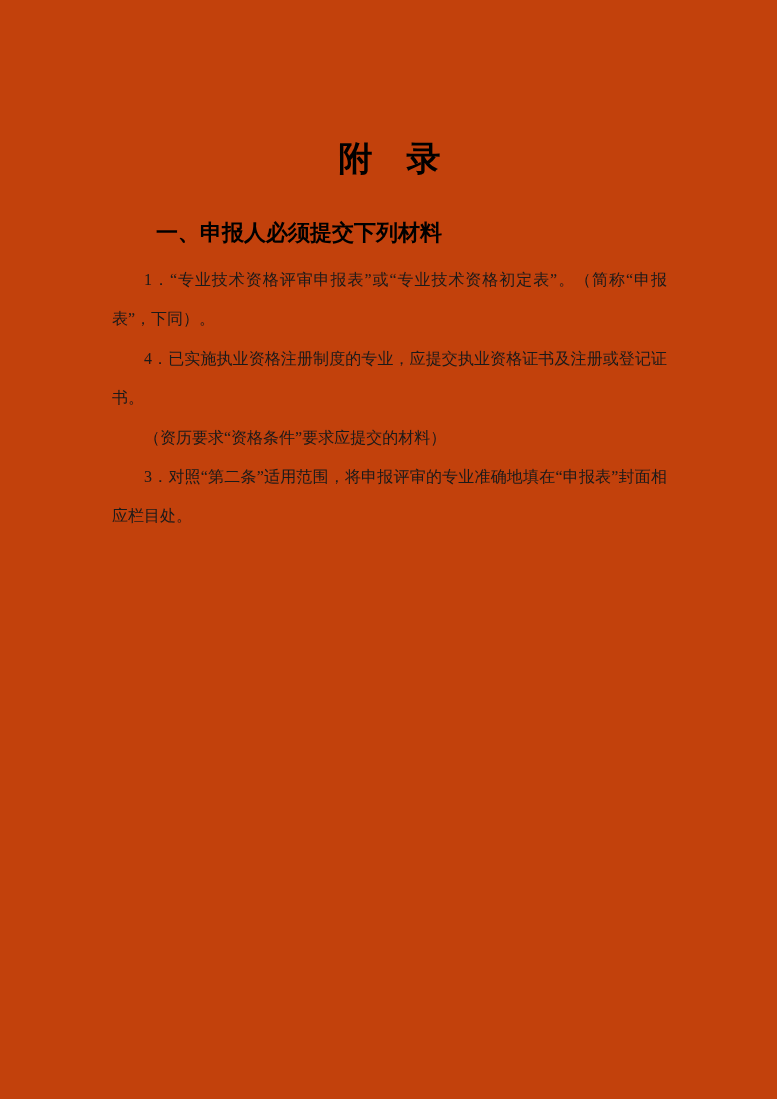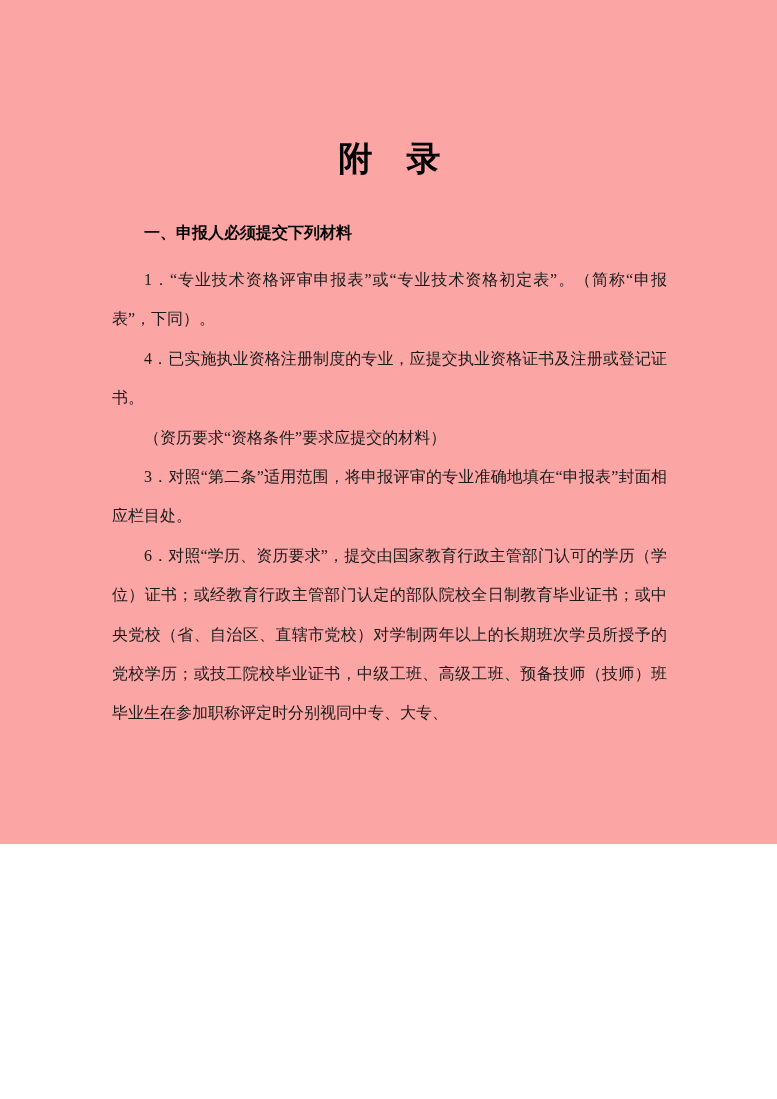--- a/index.html
+++ b/index.html
@@ -8,41 +8,41 @@
     background: #ffffff;
   }
   body {
     width: 777px;
     height: 1099px;
     overflow: hidden;
   }
   .page {
     box-sizing: border-box;
     width: 777px;
-    height: 844px;
+    height: 1099px;
     padding: 0 110px 5px 112px;
-    background: #fca5a5;
+    background: #c2410c;
     color: #1a1a1a;
   }
   .doc-title {
     margin: 0;
     padding-top: 140px;
     text-align: center;
     font-family: "Liberation Serif", "DejaVu Serif", serif;
     font-weight: bold;
     font-size: 34px;
     line-height: 38px;
     color: #000000;
     white-space: pre;
   }
   .section-heading {
     margin: 42px 0 0 0;
     font-family: "Liberation Sans", "DejaVu Sans", sans-serif;
     font-weight: bold;
-    font-size: 16px;
+    font-size: 22px;
     line-height: 26px;
     text-indent: 2em;
     color: #000000;
   }
   .body-text {
     margin-top: 14px;
   }
   .body-text p {
     margin: 0;
     font-family: "Liberation Serif", "DejaVu Serif", serif;
@@ -61,15 +61,14 @@
 <div class="page">
   <h1 class="doc-title">附　录</h1>
 
   <h2 class="section-heading">一、申报人必须提交下列材料</h2>
 
   <div class="body-text">
     <p>1．“专业技术资格评审申报表”或“专业技术资格初定表”。（简称“申报表”，下同）。</p>
     <p>4．已实施执业资格注册制度的专业，应提交执业资格证书及注册或登记证书。</p>
     <p>（资历要求“资格条件”要求应提交的材料）</p>
     <p>3．对照“第二条”适用范围，将申报评审的专业准确地填在“申报表”封面相应栏目处。</p>
-    <p>6．对照“学历、资历要求”，提交由国家教育行政主管部门认可的学历（学位）证书；或经教育行政主管部门认定的部队院校全日制教育毕业证书；或中央党校（省、自治区、直辖市党校）对学制两年以上的长期班次学员所授予的党校学历；或技工院校毕业证书，中级工班、高级工班、预备技师（技师）班毕业生在参加职称评定时分别视同中专、大专、</p>
   </div>
 </div>
 
 </body></html>

